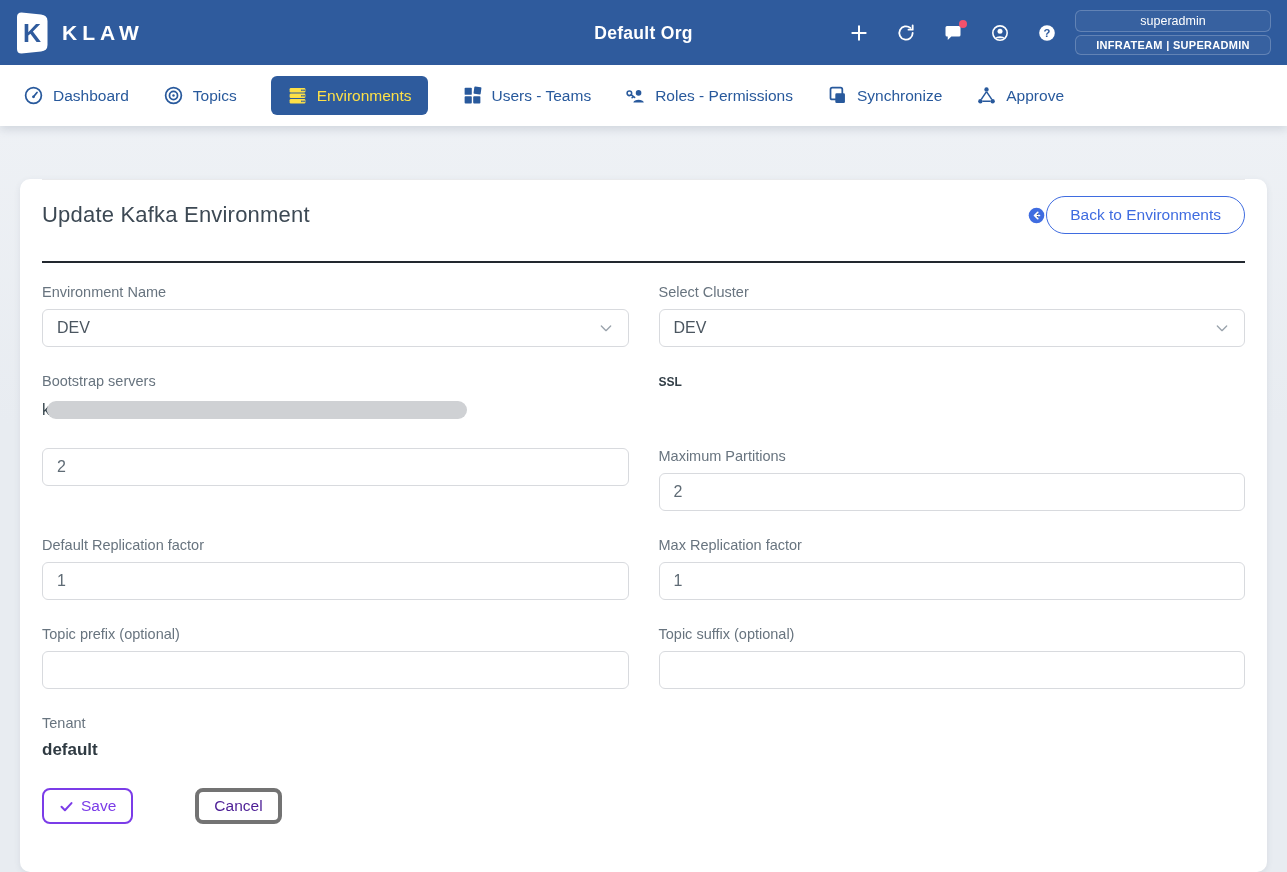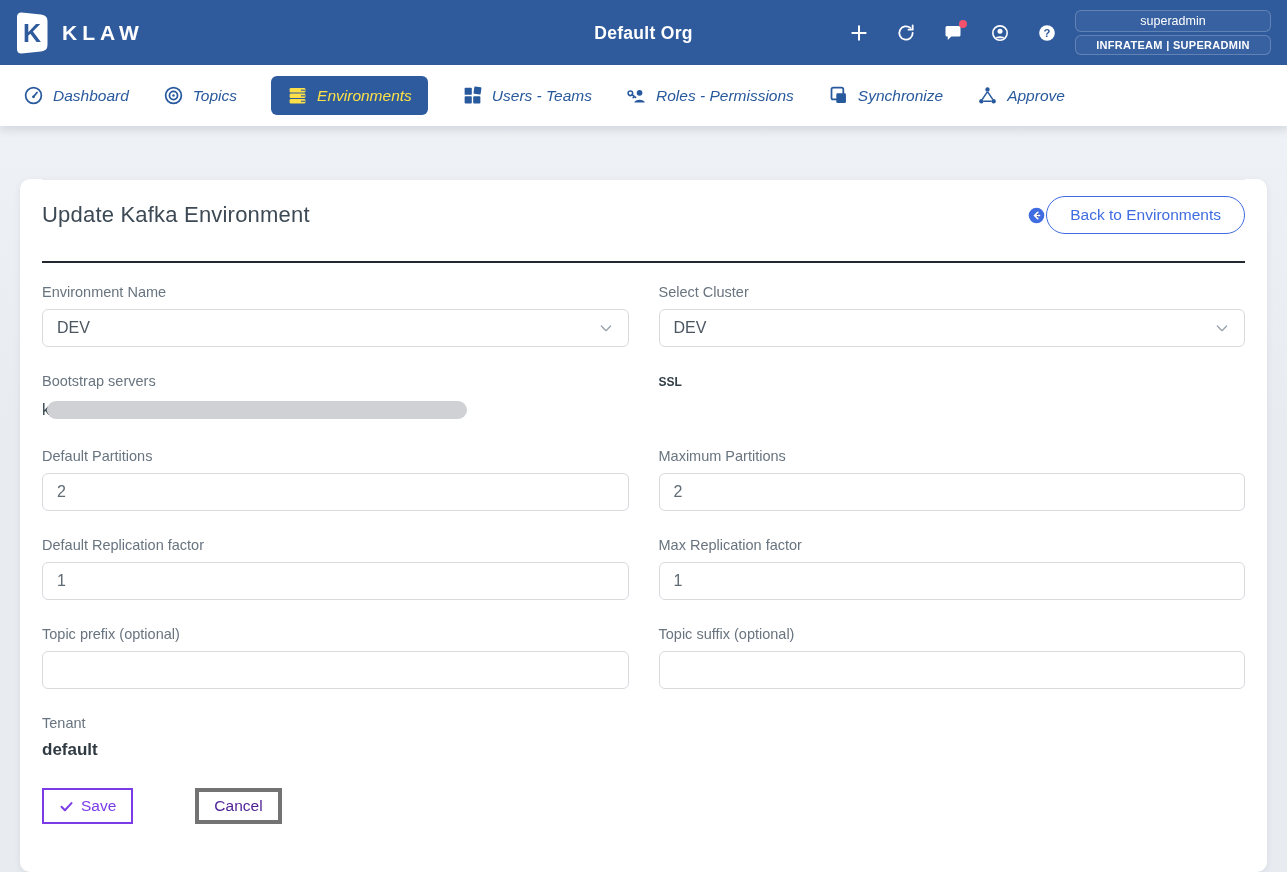--- a/index.html
+++ b/index.html
@@ -22,21 +22,21 @@
   .user-box { display:flex; flex-direction:column; gap:3px; width:196px; margin-right:4px; }
   .user-pill { border:1px solid rgba(255,255,255,.22); background:rgba(255,255,255,.04);
     border-radius:6px; text-align:center; color:#fff; padding:3px 10px; white-space:nowrap; }
   .user-pill.name { font-size:12.5px; font-weight:500; }
   .user-pill.team { font-size:11px; font-weight:700; letter-spacing:.3px; }
 
   
   .nav { height:61px; background:#fff; display:flex; align-items:center; gap:34px;
     padding:0 0 0 23px; box-shadow:0 4px 8px rgba(90,105,130,.18); position:relative; z-index:2; }
   .nav-item { display:flex; align-items:center; gap:9px; color:#28599c; font-size:15.5px;
-    font-weight:500; cursor:pointer; white-space:nowrap;font-style:italic; }
+    font-weight:500; cursor:pointer; white-space:nowrap; }
   .nav-item svg { width:21px; height:21px; }
   .nav-item.active { background:#2e5b9d; color:#fde047; border-radius:6px; padding:9px 16px; }
 
   
   .page { height:746px; background:linear-gradient(180deg,#eef1f5 0%, #e8ecf1 40%); padding:30px 20px 0; }
   .card { background:#fff; border-radius:10px; height:693px; padding:0 22px;
     box-shadow:0 2px 6px rgba(70,80,100,.10); }
   .card-topline { border-top:1px solid #e9eaec; margin-top:23px; }
   .card-head { display:flex; align-items:center; justify-content:space-between; margin-top:16px; }
   .page-title { font-size:22px; font-weight:500; color:#3d4954; letter-spacing:.2px; }
@@ -60,21 +60,21 @@
     font-size:16px; color:#5f6b75; padding:0 14px; outline:none;
     font-family:"Liberation Sans", sans-serif; }
   .static-value { font-size:12px; font-weight:600; color:#323e47; margin-top:2px; }
   .redact-line { display:flex; align-items:center; position:relative; height:24px; margin-top:2px; }
   .redact-k { font-size:16px; color:#39464e; }
   .redact-pill { width:420px; height:18px; background:#cfd1d4; border-radius:9px;
     margin-left:-3px; position:relative; z-index:1; }
   .tenant-value { font-size:17px; font-weight:600; color:#2f3a42; margin-top:4px; }
 
   .btn-row { display:flex; gap:14px; margin-top:2px; }
-  .btn { border-radius:0; background:#fff; font-size:15.5px; cursor:pointer; height:36px;
+  .btn { border-radius:8px; background:#fff; font-size:15.5px; cursor:pointer; height:36px;
     display:inline-flex; align-items:center; gap:7px; padding:0 15px;
     font-family:"Liberation Sans", sans-serif; }
   .btn-save { border:2px solid #7b3ce8; color:#7b3ce8; font-weight:500; }
   .btn-save svg { width:15px; height:15px; }
   .btn-cancel { border:4px solid #737373; color:#4c1d95;margin-left:48px; }
 </style>
 </head>
 <body>
 
 <div class="header">
@@ -241,21 +241,20 @@
           <span class="redact-k">k</span>
           <span class="redact-pill"></span>
         </div>
       </div>
 
       <div class="field">
         <div class="static-value">SSL</div>
       </div>
 
       <div class="field">
-        <span class="field-label">Default Partitions</span>
         <input class="text-input" type="text" value="2" style="">
       </div>
 
       <div class="field">
         <span class="field-label">Maximum Partitions</span>
         <input class="text-input" type="text" value="2" style="">
       </div>
 
       <div class="field">
         <span class="field-label">Default Replication factor</span>

